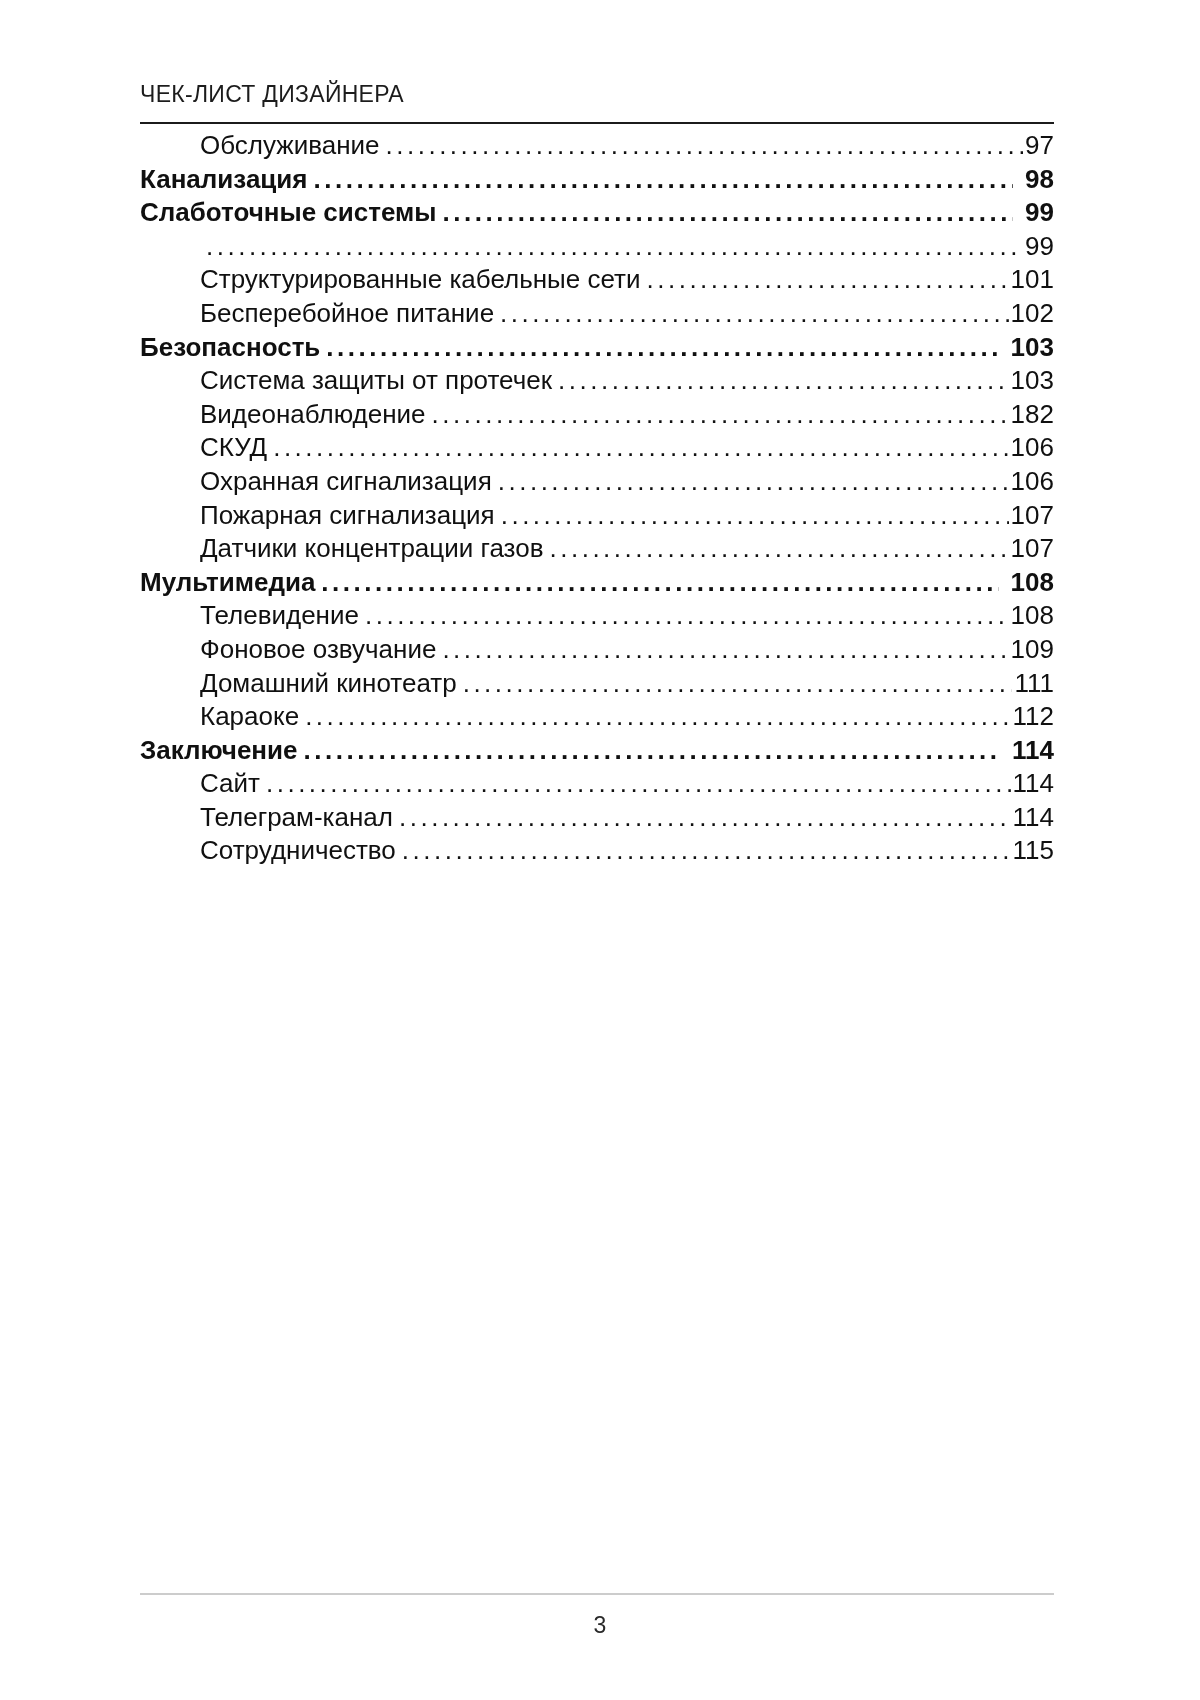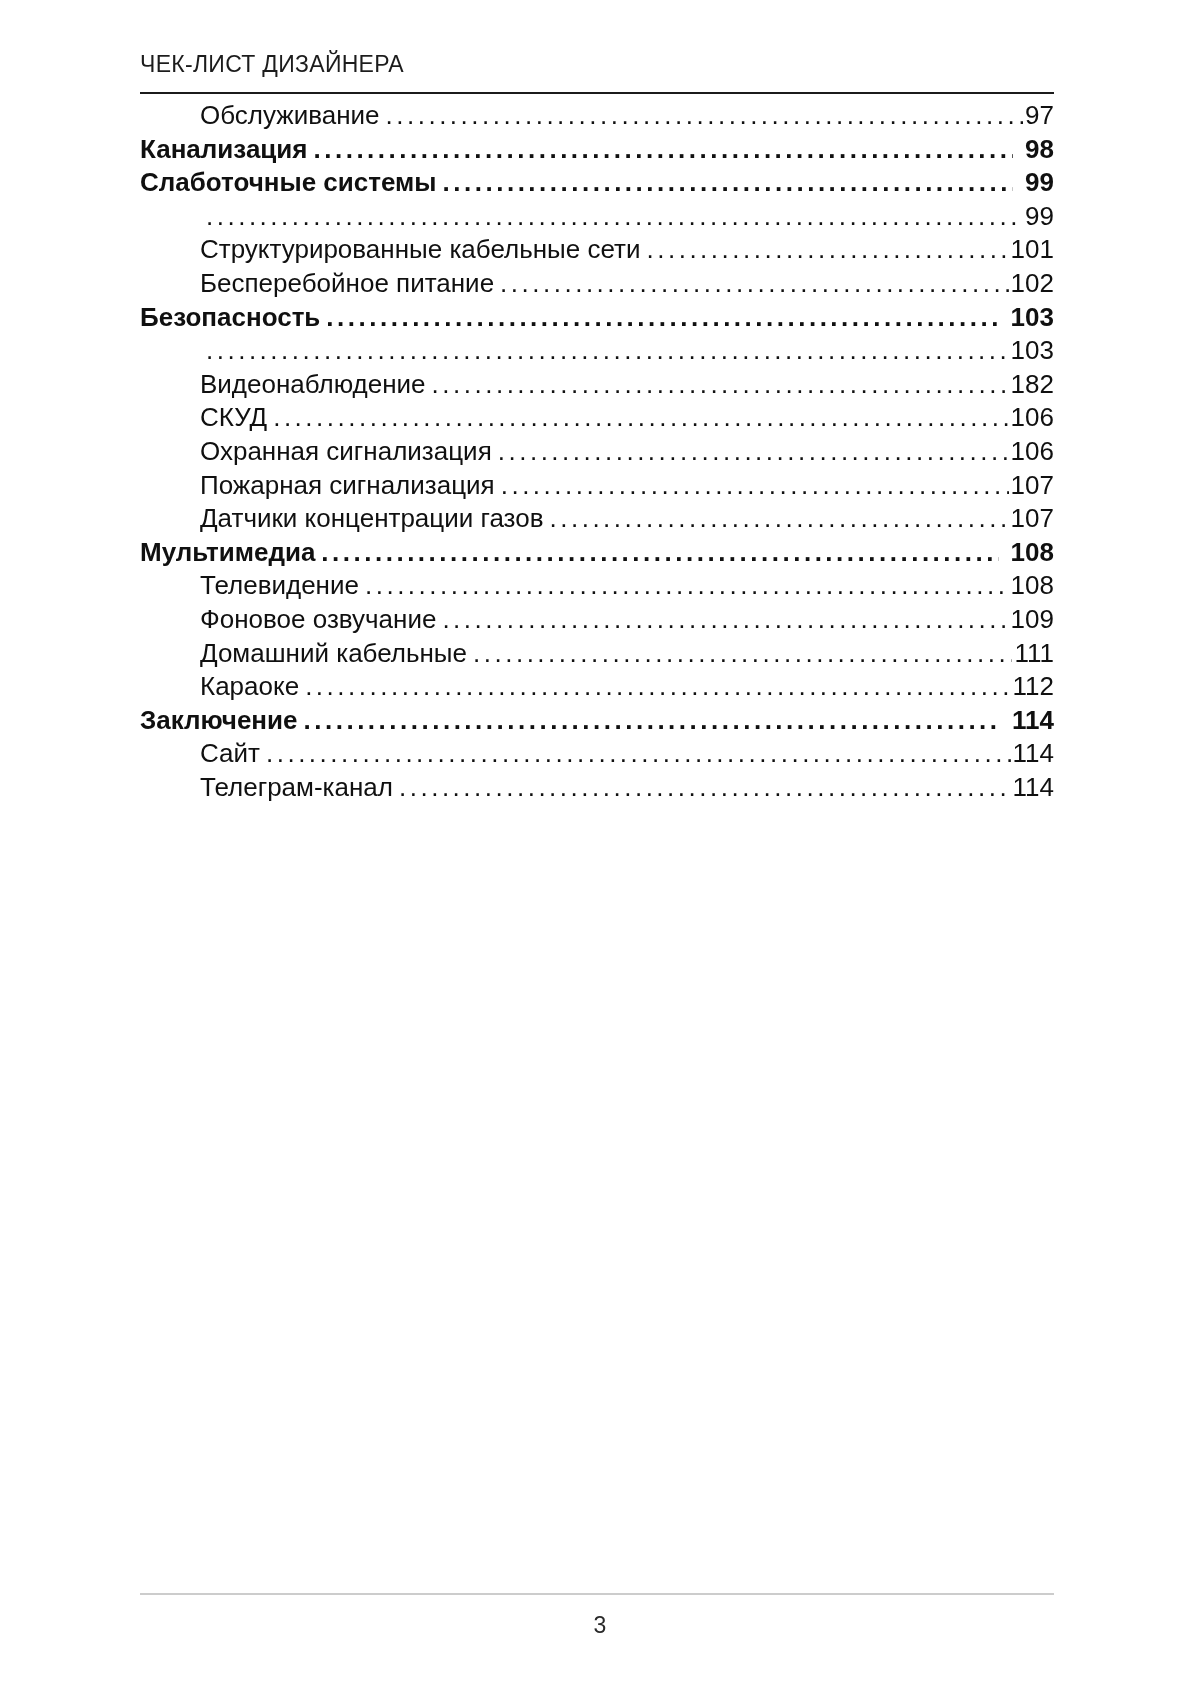--- a/index.html
+++ b/index.html
@@ -13,21 +13,21 @@
     position: relative;
     overflow: hidden;
     font-family: "Liberation Sans", sans-serif;
     color: #101010;
   }
   .page {
     position: absolute;
     inset: 0;
   }
   .content {
-    padding: 50px 146px 0 140px;
+    padding: 80px 146px 0 140px;
   }
   .doc-header-title {
     font-size: 23px;
     line-height: 28px;
     letter-spacing: 0.3px;
     color: #1c1c1c;
     font-weight: 400;
   }
   .header-rule {
     border: none;
@@ -127,20 +127,21 @@
     <span class="toc-label">Бесперебойное питание</span>
     <span class="toc-dots"></span>
     <span class="toc-page-num">102</span>
   </div>
         <div class="toc-row section">
     <span class="toc-label">Безопасность</span>
     <span class="toc-dots"></span>
     <span class="toc-page-num">103</span>
   </div>
         <div class="toc-row sub">
+    <span class="toc-label">Система защиты от протечек</span>
     <span class="toc-dots"></span>
     <span class="toc-page-num">103</span>
   </div>
         <div class="toc-row sub">
     <span class="toc-label">Видеонаблюдение</span>
     <span class="toc-dots"></span>
     <span class="toc-page-num">182</span>
   </div>
         <div class="toc-row sub">
     <span class="toc-label">СКУД</span>
@@ -171,21 +172,21 @@
     <span class="toc-label">Телевидение</span>
     <span class="toc-dots"></span>
     <span class="toc-page-num">108</span>
   </div>
         <div class="toc-row sub">
     <span class="toc-label">Фоновое озвучание</span>
     <span class="toc-dots"></span>
     <span class="toc-page-num">109</span>
   </div>
         <div class="toc-row sub">
-    <span class="toc-label">Домашний кабельные</span>
+    <span class="toc-label">Домашний кинотеатр</span>
     <span class="toc-dots"></span>
     <span class="toc-page-num">111</span>
   </div>
         <div class="toc-row sub">
     <span class="toc-label">Караоке</span>
     <span class="toc-dots"></span>
     <span class="toc-page-num">112</span>
   </div>
         <div class="toc-row section">
     <span class="toc-label">Заключение</span>
@@ -194,19 +195,24 @@
   </div>
         <div class="toc-row sub">
     <span class="toc-label">Сайт</span>
     <span class="toc-dots"></span>
     <span class="toc-page-num">114</span>
   </div>
         <div class="toc-row sub">
     <span class="toc-label">Телеграм-канал</span>
     <span class="toc-dots"></span>
     <span class="toc-page-num">114</span>
+  </div>
+        <div class="toc-row sub">
+    <span class="toc-label">Сотрудничество</span>
+    <span class="toc-dots"></span>
+    <span class="toc-page-num">115</span>
   </div>
       </div>
   </div>
 
   <hr class="footer-rule">
   <div class="footer-page">3</div>
 </div>
 
 </body></html>

